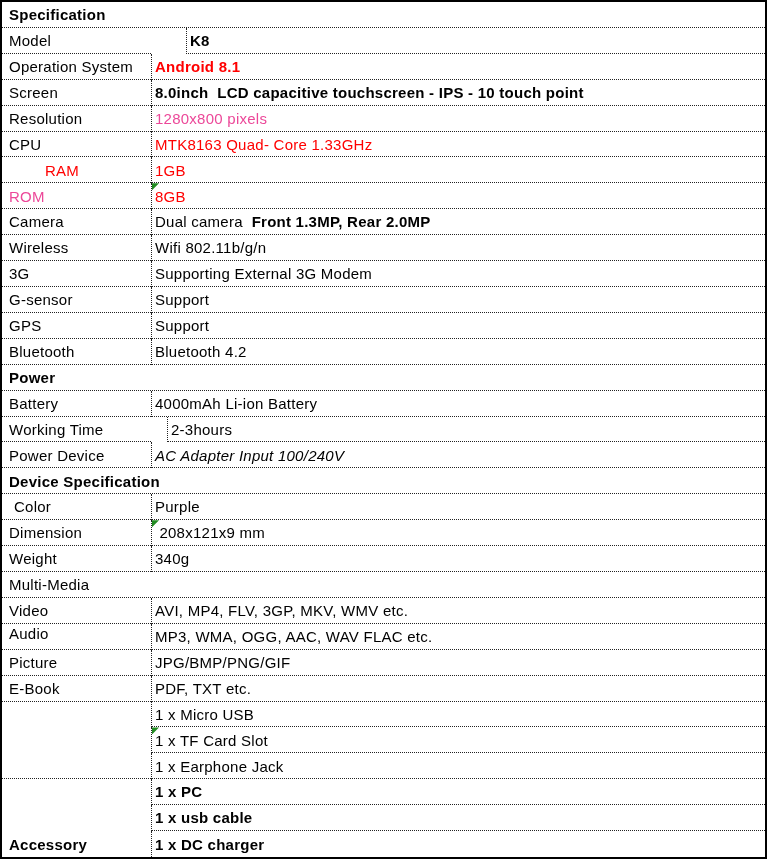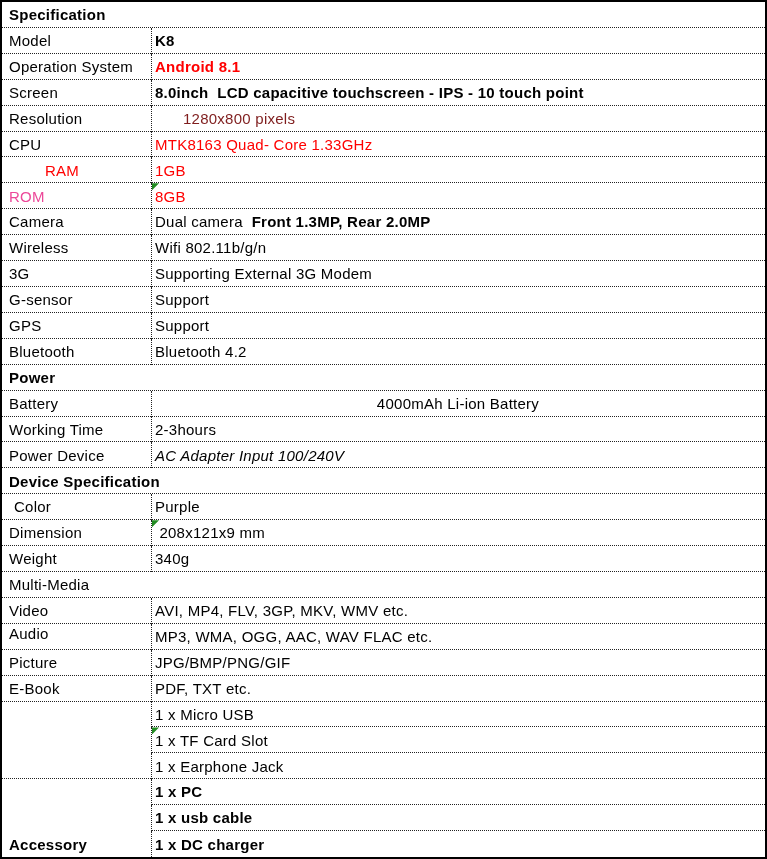--- a/index.html
+++ b/index.html
@@ -44,50 +44,50 @@
     height: 7px;
     clip-path: polygon(0 0, 100% 0, 0 100%);
   }
 </style>
 </head>
 <body>
 
 <div class="sheet" id="sheet" style="border-color: rgb(0, 0, 0); background: rgb(255, 255, 255); color: rgb(0, 0, 0);">
     <div class="cell b" style="grid-area: 1 / 1 / auto / 3;"><span>Specification</span></div>
     <div class="cell label" style="grid-area: 2 / 1;"><span>Model</span></div>
-    <div class="cell value" style="grid-area: 2 / 2;"><span class="b">K8</span></div>
+    <div class="cell value" style="grid-area: 2 / 2; margin-left: 35px;"><span class="b">K8</span></div>
     <div class="cell label" style="grid-area: 3 / 1;"><span>Operation System</span></div>
     <div class="cell value" style="grid-area: 3 / 2;"><span class="b" style="color: rgb(255, 0, 0);">Android 8.1</span></div>
     <div class="cell label" style="grid-area: 4 / 1;"><span>Screen</span></div>
     <div class="cell value" style="grid-area: 4 / 2;"><span class="b">8.0inch  LCD capacitive touchscreen - IPS - 10 touch point</span></div>
     <div class="cell label" style="grid-area: 5 / 1;"><span>Resolution</span></div>
-    <div class="cell value" style="grid-area: 5 / 2;"><span style="color: #7f1d1d; margin-left: 28px;">1280x800 pixels</span></div>
+    <div class="cell value" style="grid-area: 5 / 2;"><span style="color: #ec4899;">1280x800 pixels</span></div>
     <div class="cell label" style="grid-area: 6 / 1;"><span>CPU</span></div>
     <div class="cell value" style="grid-area: 6 / 2;"><span style="color: rgb(255, 0, 0);">MTK8163 Quad- Core 1.33GHz</span></div>
     <div class="cell label" style="grid-area: 7 / 1; padding-left: 43px;"><span style="color: rgb(255, 0, 0);">RAM</span></div>
     <div class="cell value" style="grid-area: 7 / 2;"><span style="color: rgb(255, 0, 0);">1GB</span></div>
     <div class="cell label" style="grid-area: 8 / 1;"><span style="color: #ec4899;">ROM</span></div>
     <div class="cell value" style="grid-area: 8 / 2;"><span class="marker" style="background: rgb(34, 139, 34);"></span><span style="color: rgb(255, 0, 0);">8GB</span></div>
     <div class="cell label" style="grid-area: 9 / 1;"><span>Camera</span></div>
     <div class="cell value" style="grid-area: 9 / 2;"><span>Dual camera  </span><span class="b">Front 1.3MP, Rear 2.0MP</span></div>
     <div class="cell label" style="grid-area: 10 / 1;"><span>Wireless</span></div>
     <div class="cell value" style="grid-area: 10 / 2;"><span>Wifi 802.11b/g/n</span></div>
     <div class="cell label" style="grid-area: 11 / 1;"><span>3G</span></div>
     <div class="cell value" style="grid-area: 11 / 2;"><span>Supporting External 3G Modem</span></div>
     <div class="cell label" style="grid-area: 12 / 1;"><span>G-sensor</span></div>
     <div class="cell value" style="grid-area: 12 / 2;"><span>Support</span></div>
     <div class="cell label" style="grid-area: 13 / 1;"><span>GPS</span></div>
     <div class="cell value" style="grid-area: 13 / 2;"><span>Support</span></div>
     <div class="cell label" style="grid-area: 14 / 1;"><span>Bluetooth</span></div>
     <div class="cell value" style="grid-area: 14 / 2;"><span>Bluetooth 4.2</span></div>
     <div class="cell b" style="grid-area: 15 / 1 / auto / 3;"><span>Power</span></div>
     <div class="cell label" style="grid-area: 16 / 1;"><span>Battery</span></div>
-    <div class="cell value" style="grid-area: 16 / 2; justify-content: center;"><span>4000mAh Li-ion Battery</span></div>
+    <div class="cell value" style="grid-area: 16 / 2;"><span>4000mAh Li-ion Battery</span></div>
     <div class="cell label" style="grid-area: 17 / 1;"><span>Working Time</span></div>
-    <div class="cell value" style="grid-area: 17 / 2;"><span>2-3hours</span></div>
+    <div class="cell value" style="grid-area: 17 / 2; margin-left: 16px;"><span>2-3hours</span></div>
     <div class="cell label" style="grid-area: 18 / 1;"><span>Power Device</span></div>
     <div class="cell value" style="grid-area: 18 / 2; font-style: italic;"><span>AC Adapter Input 100/240V</span></div>
     <div class="cell b" style="grid-area: 19 / 1 / auto / 3;"><span>Device Specification</span></div>
     <div class="cell label" style="grid-area: 20 / 1; padding-left: 12px;"><span>Color</span></div>
     <div class="cell label" style="grid-area: 21 / 1;"><span>Dimension</span></div>
     <div class="cell value" style="grid-area: 20 / 2;"><span>Purple</span></div>
     <div class="cell value" style="grid-area: 21 / 2;"><span class="marker" style="background: rgb(34, 139, 34);"></span><span> 208x121x9 mm</span></div>
     <div class="cell label" style="grid-area: 22 / 1;"><span>Weight</span></div>
     <div class="cell value" style="grid-area: 22 / 2;"><span>340g</span></div>
     <div class="cell" style="grid-area: 23 / 1 / auto / 3;"><span>Multi-Media</span></div>

